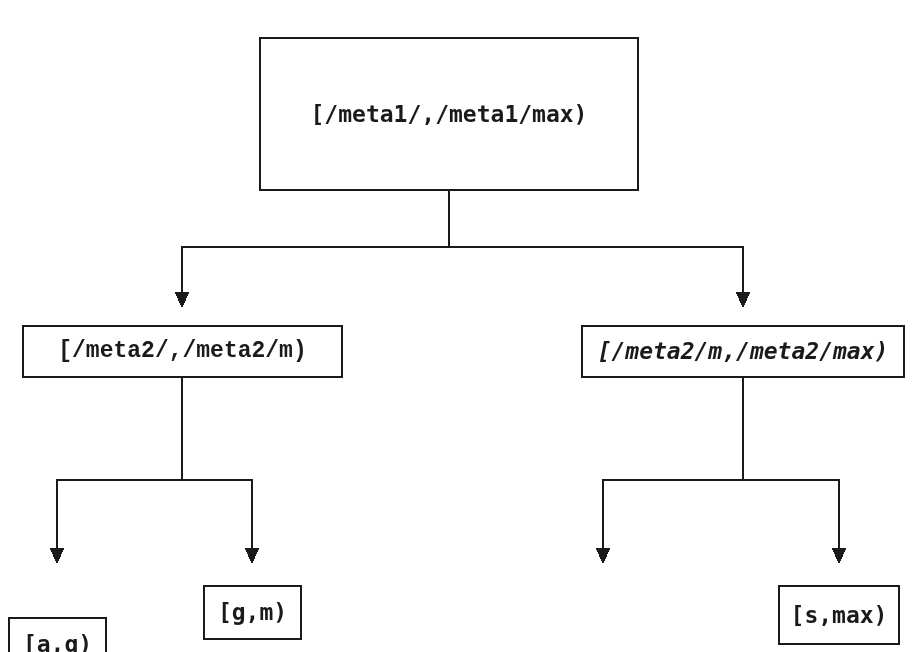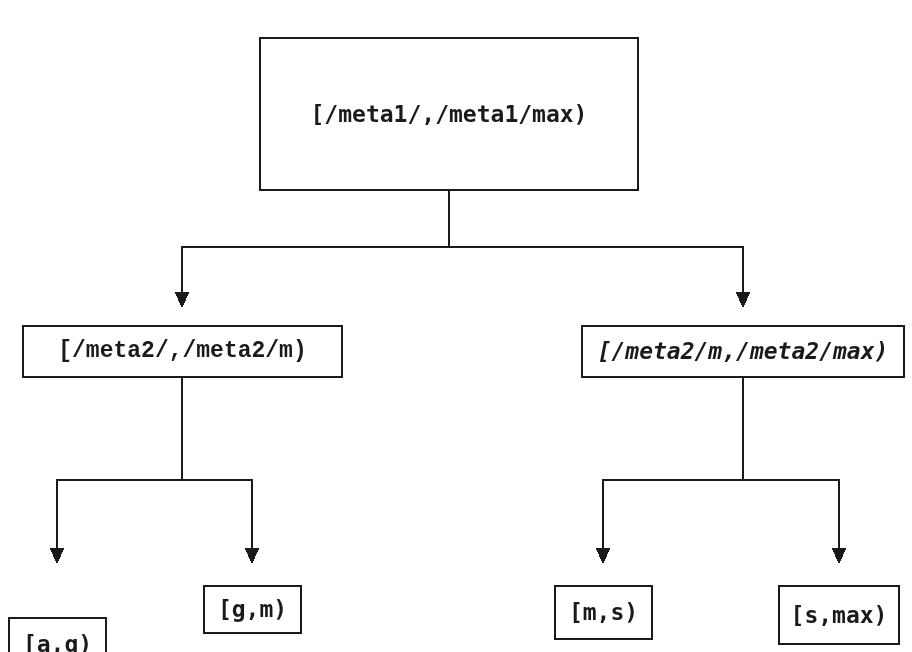--- a/index.html
+++ b/index.html
@@ -34,21 +34,21 @@
     color: #1a1a1a;
     font-size: 23px;
     font-weight: 700;
     white-space: nowrap;
     line-height: 1;
   }
   #node-root      { left: 259px; top: 14px;  width: 380px; height: 154px; margin-top: 23px; }
   #node-meta2-left  { left: 22px;  top: 325px; width: 321px; height: 53px; font-family: Liberation Mono, monospace; }
   #node-meta2-right { left: 581px; top: 325px; width: 324px; height: 53px; font-style: italic; }
   #node-leaf-ag   { left: 8px;   top: 585px; width: 99px;  height: 55px; margin-top: 32px; }
-  #node-leaf-gm   { left: 203px; top: 585px; width: 99px;  height: 49px; }
+  #node-leaf-gm   { left: 203px; top: 585px; width: 99px;  height: 55px; }
   #node-leaf-ms   { left: 554px; top: 585px; width: 99px;  height: 55px; }
   #node-leaf-smax { left: 778px; top: 585px; width: 122px; height: 60px; }
 
   .edge-line {
     stroke: #1a1a1a;
     stroke-width: 2;
     fill: none;
   }
   .arrowhead {
     fill: #1a1a1a;
@@ -103,21 +103,18 @@
   </div>
 
   <div class="node" id="node-leaf-ag">
     <span>[a,g)</span>
   </div>
 
   <div class="node" id="node-leaf-gm">
     <span>[g,m)</span>
   </div>
 
-  <div class="node" id="node-leaf-ms">
-    <span>[m,s)</span>
-  </div>
 
   <div class="node" id="node-leaf-smax">
     <span>[s,max)</span>
   </div>
 
 </div>
 
 </body></html>

